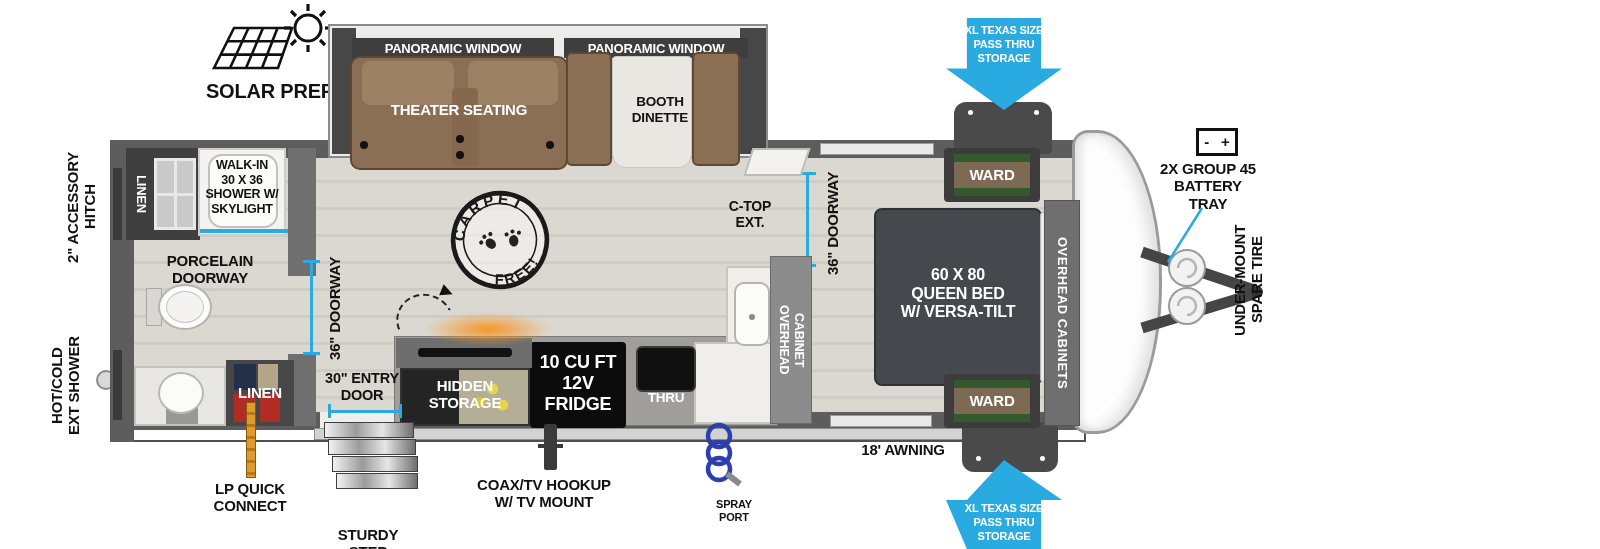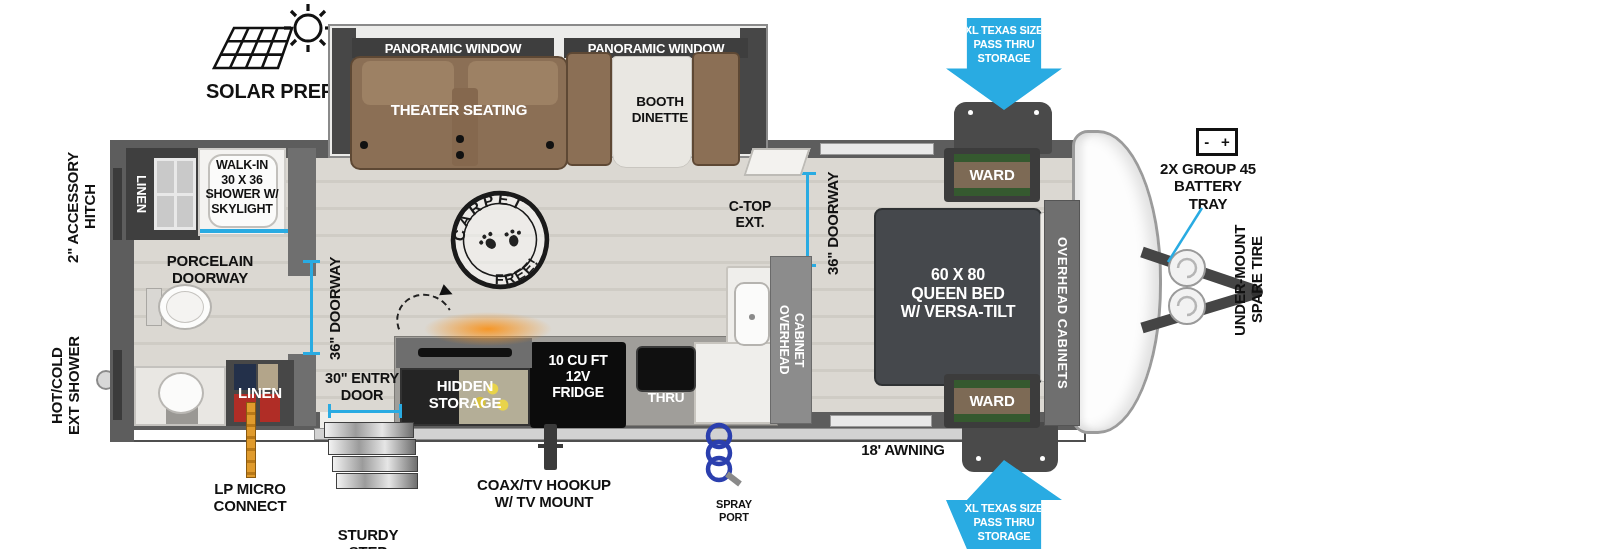--- a/index.html
+++ b/index.html
@@ -174,21 +174,21 @@
   <div class="abs" style="left:749px;top:314px;width:6px;height:6px;border-radius:50%;background:#8a8a8a;"></div>
 
   <div class="abs" style="left:770px;top:256px;width:42px;height:168px;background:#8c8c8c;border:1px solid #6a6a6a;box-sizing:border-box;"></div>
   <div class="lbl wlbl vdown" style="left:770px;top:256px;width:42px;height:168px;font-size:12.5px;">OVERHEAD
 CABINET</div>
 
   <div class="abs" style="left:636px;top:346px;width:60px;height:46px;background:#101010;border:2px solid #3a3a3a;border-radius:6px;box-sizing:border-box;"></div>
   <div class="lbl wlbl" style="left:630px;top:390px;width:72px;font-size:13.5px;">THRU</div>
 
   <div class="abs" style="left:530px;top:342px;width:96px;height:86px;background:#0c0c0c;border-radius:4px;"></div>
-  <div class="lbl wlbl" style="left:530px;top:352px;width:96px;font-size:14px;">10 CU FT
+  <div class="lbl wlbl" style="left:530px;top:352px;width:96px;font-size:18px;">10 CU FT
 12V
 FRIDGE</div>
 
   <div class="abs" style="left:396px;top:338px;width:136px;height:30px;background:#6e6e6e;"></div>
   <div class="abs" style="left:418px;top:348px;width:94px;height:9px;background:#111;border-radius:4px;"></div>
   <div class="abs" style="left:400px;top:368px;width:130px;height:58px;border:2px solid #333;box-sizing:border-box;background:
       radial-gradient(circle at 72% 35%, #e8d34a 0 5px, transparent 6px),
       radial-gradient(circle at 80% 65%, #e8d34a 0 5px, transparent 6px),
       radial-gradient(circle at 62% 60%, #d8c23a 0 5px, transparent 6px),
       linear-gradient(90deg,#242424 0 45%,#b4ae97 45%);"></div>
@@ -268,21 +268,21 @@
   <div class="abs steps" style="left:324px;top:422px;width:88px;">
     <div style="width:88px;"></div>
     <div style="width:86px;margin-left:4px;"></div>
     <div style="width:84px;margin-left:8px;"></div>
     <div style="width:80px;margin-left:12px;"></div>
   </div>
   <div class="lbl" style="left:318px;top:490px;width:100px;font-size:15px;margin-top:36px;">STURDY
 STEP</div>
 
   <div class="abs" style="left:246px;top:402px;width:10px;height:76px;background:repeating-linear-gradient(180deg,#e09b2d 0 9px,#b87817 9px 12px);border:1px solid #8a5a10;box-sizing:border-box;"></div>
-  <div class="lbl" style="left:202px;top:480px;width:96px;font-size:15px;">LP MICRO
+  <div class="lbl" style="left:202px;top:480px;width:96px;font-size:15px;">LP QUICK
 CONNECT</div>
 
   <div class="abs" style="left:544px;top:424px;width:13px;height:46px;background:#3a3a3a;border-radius:2px;"></div>
   <div class="abs" style="left:538px;top:444px;width:25px;height:4px;background:#3a3a3a;"></div>
   <div class="lbl" style="left:458px;top:476px;width:172px;font-size:15px;">COAX/TV HOOKUP
 W/ TV MOUNT</div>
 
   <svg class="abs" style="left:694px;top:422px;" width="50" height="66" viewBox="0 0 50 66">
     <circle cx="25" cy="14" r="11" fill="none" stroke="#2b3fae" stroke-width="4.5"></circle>
     <circle cx="25" cy="31" r="11" fill="none" stroke="#2b3fae" stroke-width="4.5"></circle>

